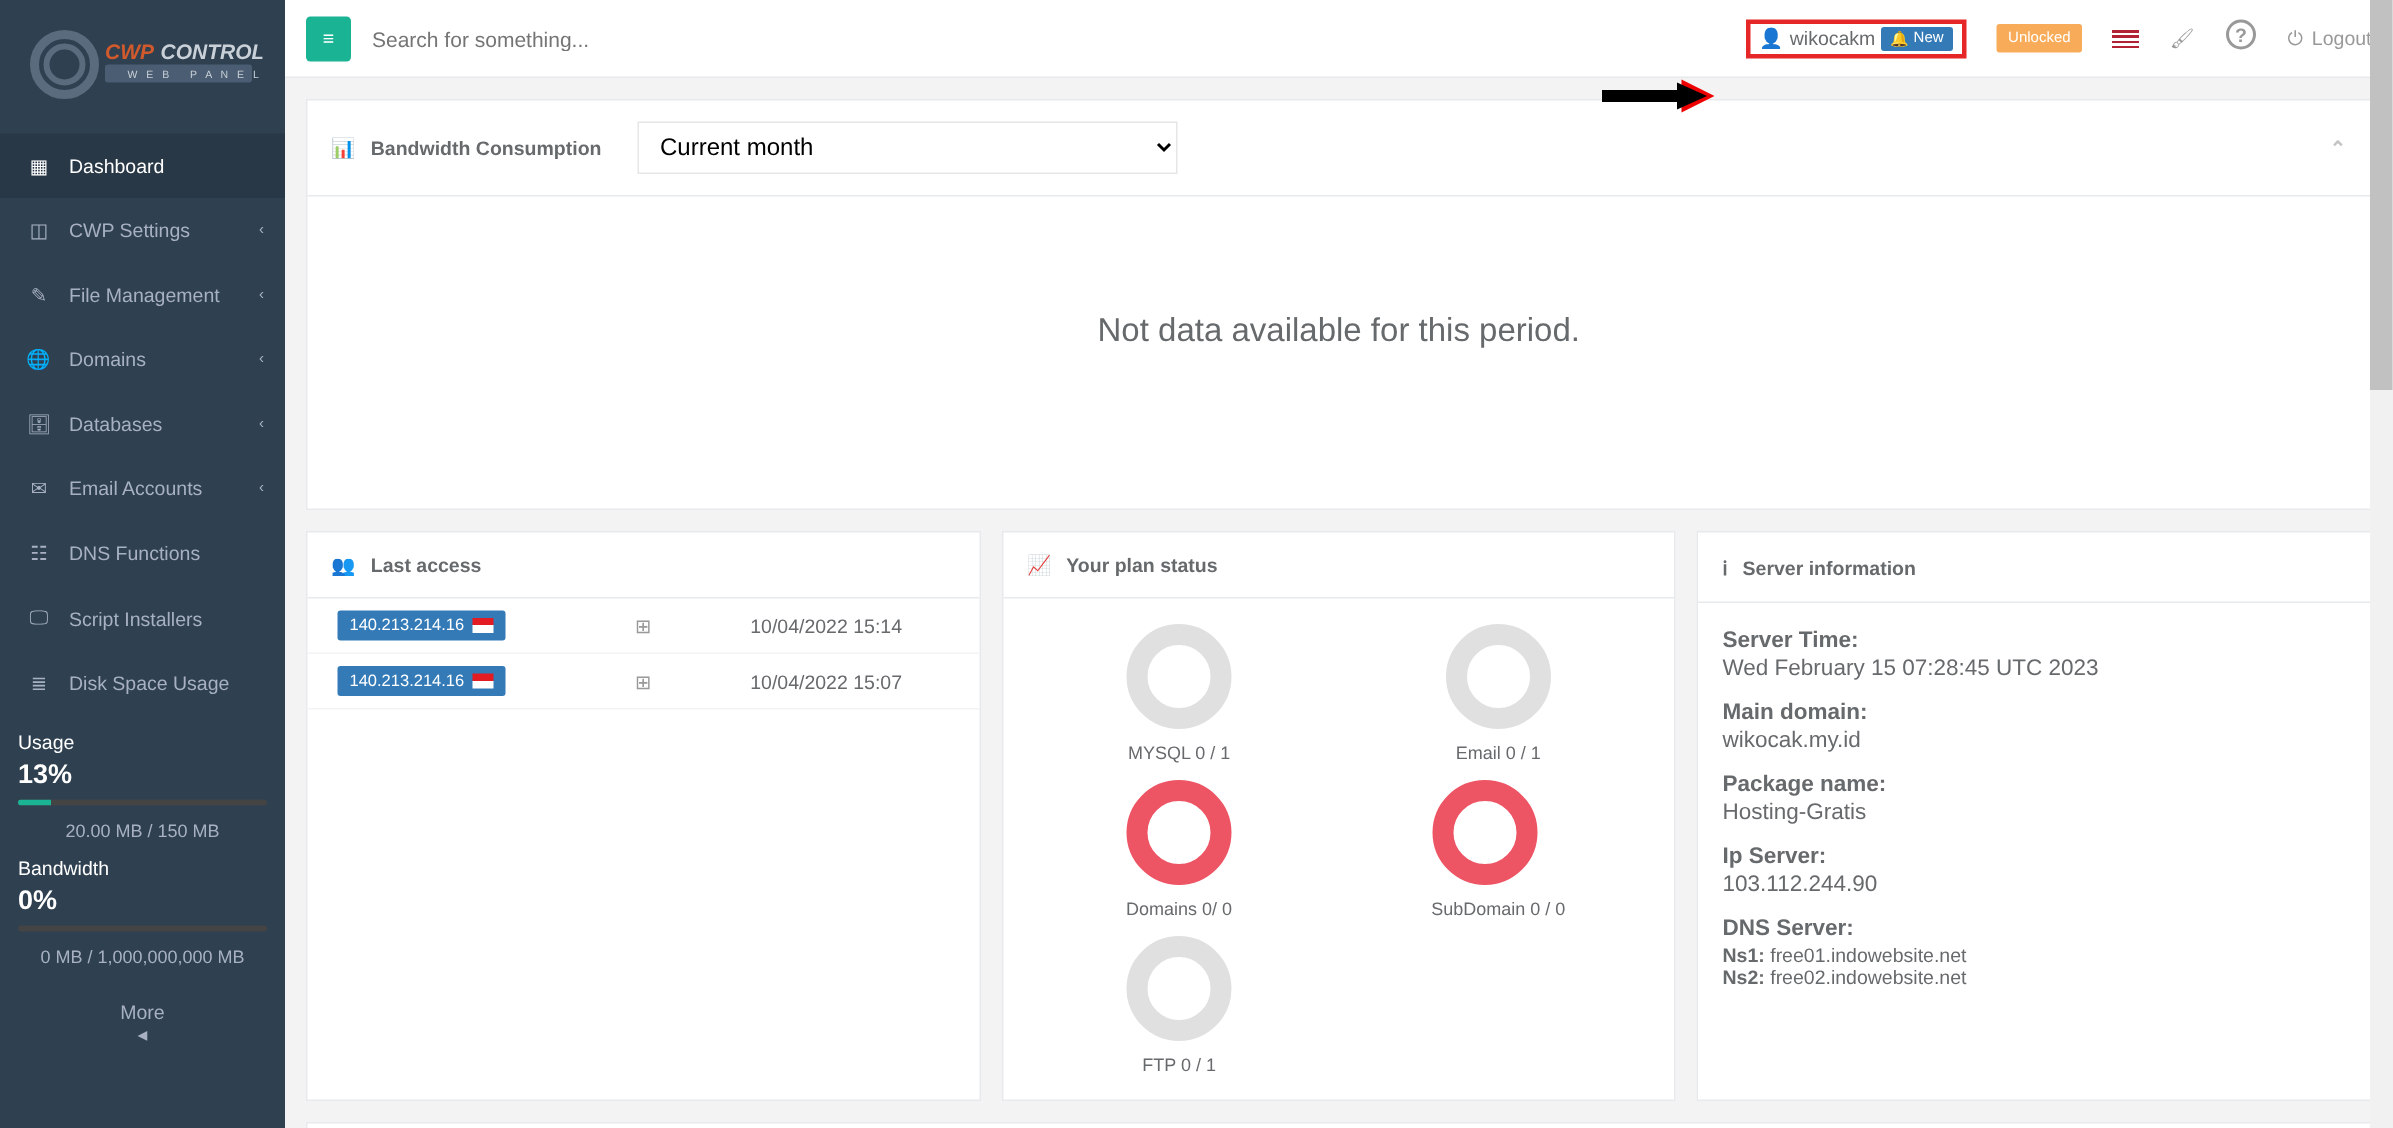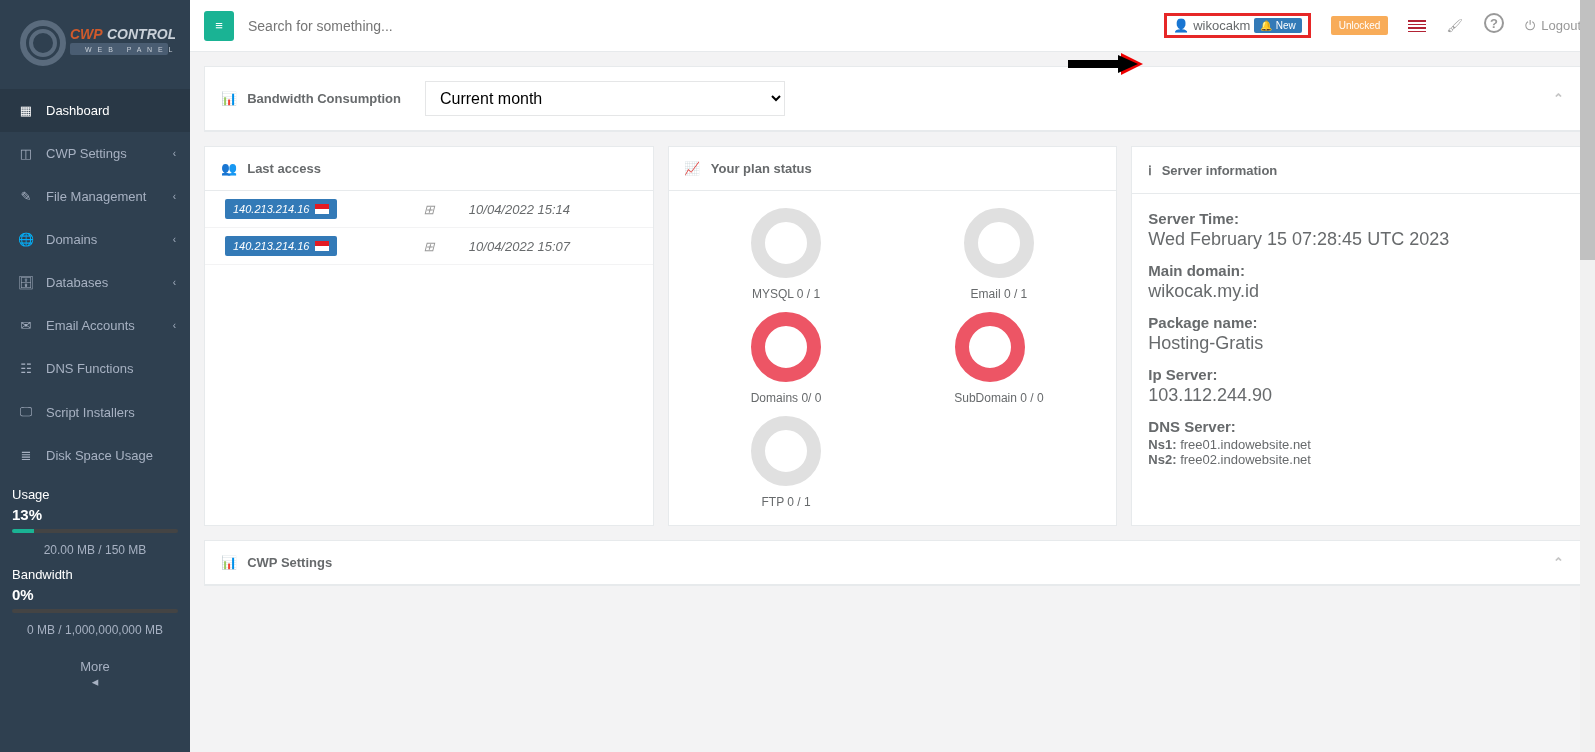--- a/index.html
+++ b/index.html
@@ -6,21 +6,21 @@
 body { font-family: -apple-system, "Helvetica Neue", Arial, sans-serif; font-size: 13px; background: #f3f3f4; color: #676a6c; overflow-x: hidden; }
 .layout { display: flex; min-height: 100vh; }
 .sidebar { width: 190px; background: #2f4050; color: #a7b1c2; display: flex; flex-direction: column; }
 .logo-area { padding: 15px 10px; text-align: center; }
 .nav-item { display: flex; align-items: center; padding: 14px 18px; color: #a7b1c2; cursor: pointer; position: relative; }
 .nav-item.active { background: #293846; color: #fff; }
 .nav-item .ic { width: 16px; margin-right: 12px; display: inline-flex; justify-content: center; }
 .nav-item .chev { position: absolute; right: 14px; font-size: 10px; }
 .usage-block { padding: 10px 12px; color: #fff; }
 .usage-label { font-size: 13px; }
-.usage-pct { font-size: 15px; font-weight: bold; margin-top: 4px; }
+.usage-pct { font-size: 18px; font-weight: bold; margin-top: 4px; }
 .bar { background: #444; height: 4px; margin-top: 6px; border-radius: 2px; overflow: hidden; }
 .bar > span { display: block; height: 100%; background: #1ab394; }
 .usage-text { text-align: center; font-size: 12px; margin-top: 10px; color: #a7b1c2; }
 .more-row { display: flex; align-items: center; justify-content: space-between; padding: 12px 14px; cursor: pointer; flex-direction: column; }
 .main { flex: 1; display: flex; flex-direction: column; }
 .topbar { background: #fff; border-bottom: 1px solid #e7eaec; height: 52px; display: flex; align-items: center; padding: 0 14px; gap: 14px; position: relative; }
 .ham { width: 30px; height: 30px; background: #1ab394; border-radius: 3px; display: flex; align-items: center; justify-content: center; color: #fff; cursor: pointer; }
 .search { border: 0; outline: 0; font-size: 14px; flex: 0 0 280px; color: #676a6c; }
 .topbar .spacer { flex: 1; }
 .top-right { display: flex; align-items: center; gap: 20px; }
@@ -36,32 +36,32 @@
 .dropdown-item:last-child { border-bottom: 0; }
 .arrow-anno { position: absolute; top: 50px; right: 452px; }
 .content { padding: 14px; display: flex; flex-direction: column; gap: 14px; }
 .panel { background: #fff; border: 1px solid #e7eaec; }
 .panel-head { padding: 14px 16px; display: flex; align-items: center; gap: 10px; border-bottom: 1px solid #e7eaec; font-weight: 600; }
 .panel-head .tools { margin-left: auto; color: #c4c4c4; cursor: pointer; }
 .panel-body { padding: 16px; }
 .select { border: 1px solid #e5e6e7; padding: 7px 10px; font-size: 16px; background: #fff; width: 360px; }
 .nodata { text-align: center; font-size: 22px; color: #676a6c; padding: 60px 0 90px; }
 .row3 { display: grid; grid-template-columns: 1fr 1fr 1fr; gap: 14px; }
-.access-row { display: grid; grid-template-columns: 1fr 80px 1fr; align-items: center; padding: 8px 20px; border-bottom: 1px solid #f3f3f4; font-style: italic; }
+.access-row { display: grid; grid-template-columns: 1fr 80px 1fr; align-items: center; padding: 8px 20px; border-bottom: 1px solid #f3f3f4; }
 .ip-badge { background: #337ab7; color: #fff; font-size: 11px; padding: 4px 8px; border-radius: 2px; display: inline-flex; align-items: center; gap: 6px; width: fit-content; }
 .mini-flag { width: 14px; height: 10px; background: linear-gradient(to bottom, #e31b23 0 50%, #fff 50% 100%); display: inline-block; }
 .os-ic { color: #999; text-align: center; }
-.access-date { text-align: left; color: #676a6c; }
+.access-date { text-align: center; color: #676a6c; }
 .donuts { display: grid; grid-template-columns: 1fr 1fr; gap: 10px; justify-items: center; }
 .donut { position: relative; width: 72px; height: 72px; }
 .donut svg { width: 72px; height: 72px; }
 .donut-label { text-align: center; font-size: 12px; margin-top: 8px; color: #676a6c; }
 .sv-block { margin-bottom: 12px; }
 .sv-title { font-weight: bold; color: #676a6c; font-size: 15px; margin-bottom: 2px; }
-.sv-val { color: #676a6c; font-size: 18px; }
+.sv-val { color: #676a6c; font-size: 15px; }
 .ns { font-size: 13px; color: #676a6c; }
 .scrollbar { position: fixed; right: 0; top: 0; width: 15px; height: 100%; background: #f1f1f1; }
 .scrollbar .thumb { width: 100%; height: 260px; background: #c1c1c1; }
 .logo-svg { width:160px; height:56px; }
 </style>
 </head>
 <body>
 
 <div class="layout">
   <aside class="sidebar">
@@ -182,20 +182,23 @@
     <div class="content">
       <div class="panel">
         <div class="panel-head">
           <span>📊</span>
           <span>Bandwidth Consumption</span>
           <select class="select" style="margin-left:14px">
             <option>Current month</option>
           </select>
           <span class="tools">⌃</span>
         </div>
+        <div class="panel-body">
+          <div class="nodata">Not data available for this period.</div>
+        </div>
       </div>
 
       <div class="row3">
         <div class="panel">
           <div class="panel-head">
             <span>👥</span>
             <span>Last access</span>
           </div>
           <div class="panel-body" style="padding:0">
             <div class="access-row">

